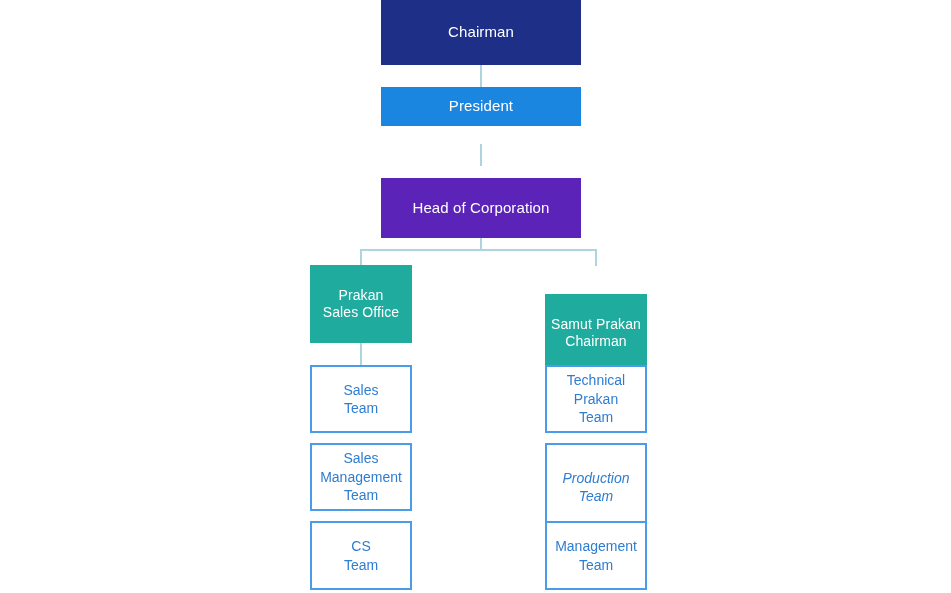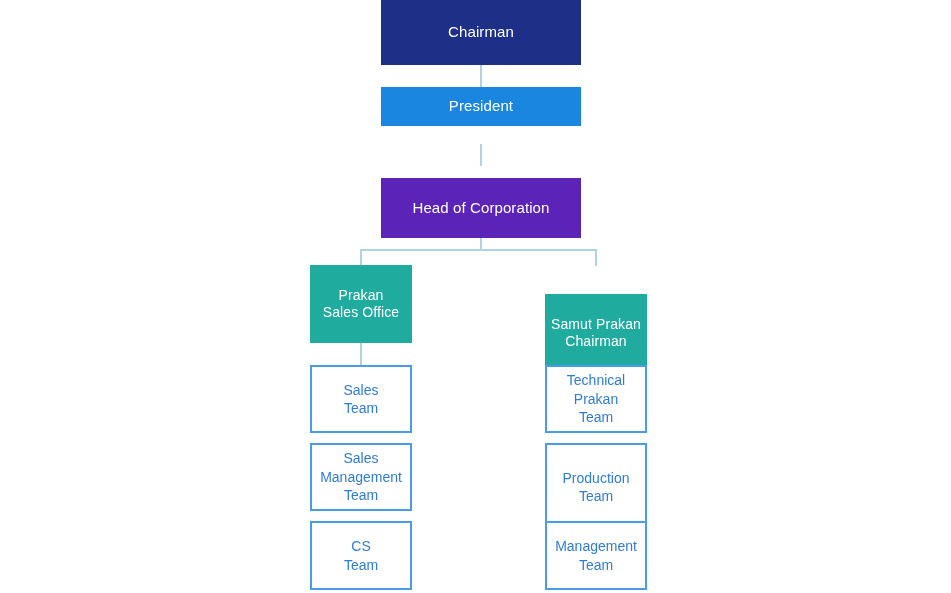--- a/index.html
+++ b/index.html
@@ -129,21 +129,21 @@
   </div>
 
   <div class="team" style="left:545px; top:365px; width:102px; height:68px;">
     <span>
       <span>Technical</span><br>
       <span>Prakan</span><br>
       <span>Team</span>
     </span>
   </div>
 
-  <div class="team" style="left:545px; top:443px; width:102px; height:88px;">
+  <div class="team" style="left:545px; top:443px; width:102px; height:88px;font-style:italic;">
     <span>
       <span>Production</span><br>
       <span>Team</span>
     </span>
   </div>
 
   <div class="team" style="left:545px; top:521px; width:102px; height:69px;">
     <span>
       <span>Management</span><br>
       <span>Team</span>

